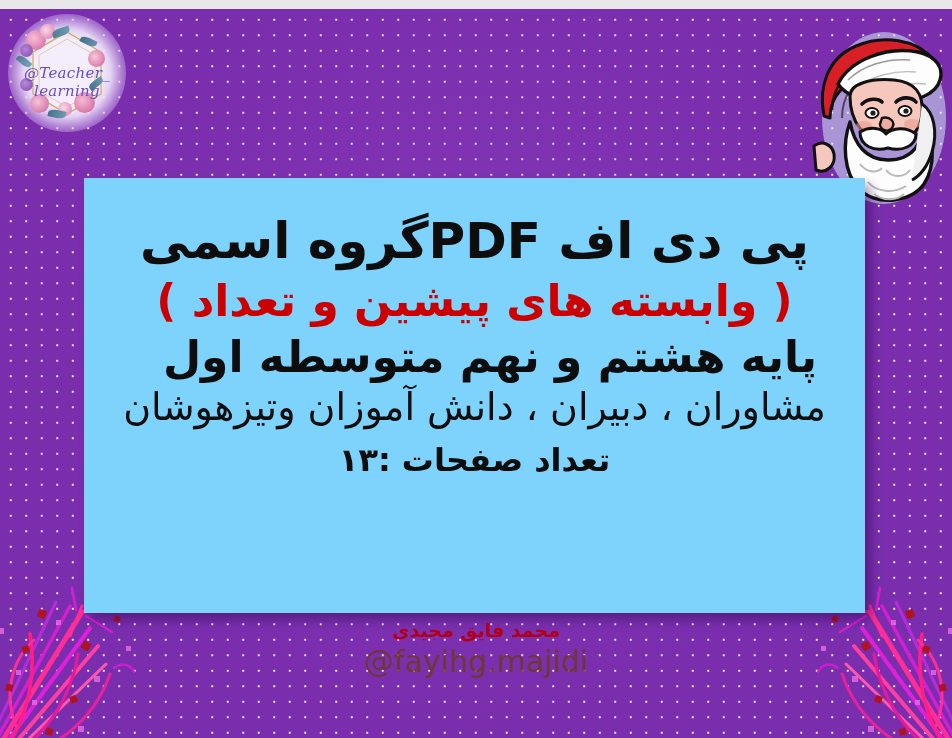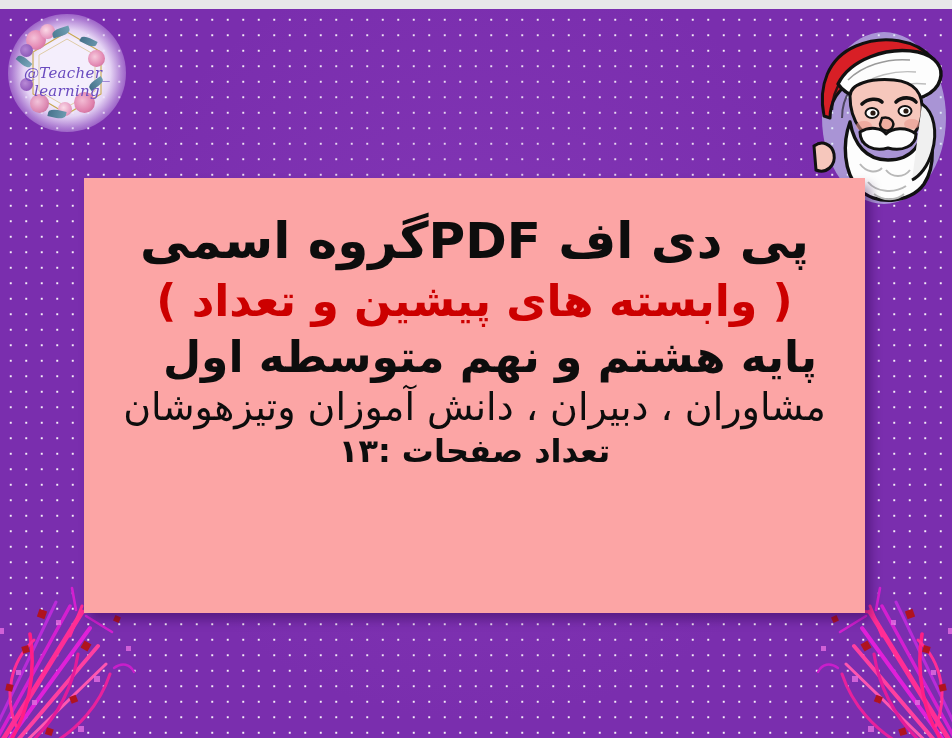--- a/index.html
+++ b/index.html
@@ -111,21 +111,21 @@
   .fw-left  { left: -14px;  bottom: -18px; }
   .fw-right { right: -14px; bottom: -18px; transform: scaleX(-1); }
 
   
   .panel {
     position: absolute;
     left: 84px;
     top: 178px;
     width: 781px;
     height: 435px;
-    background: #fca5a5;
+    background: #7dd3fc;
     box-shadow: 6px 7px 10px rgba(40,0,70,0.40);
     display: flex;
     flex-direction: column;
     align-items: center;
     justify-content: flex-start;
     padding-top: 34px;
     box-sizing: border-box;
   }
 
   .line {
@@ -150,21 +150,21 @@
   }
   .line-3 {
     font-size: 44px;
     font-weight: bold;
     margin-bottom: 2px;
     padding-left: 31px;
   }
   .line-4 {
     font-size: 38px;
     font-weight: normal;
-    margin-bottom: 3px;
+    margin-bottom: 12px;
   }
   .line-5 {
     font-size: 32px;
     font-weight: bold;
   }
 
   
   .watermark {
     position: absolute;
     left: 0;
@@ -358,14 +358,18 @@
   </svg>
 
   <div class="panel">
     <div class="line line-1">پی دی اف PDFگروه اسمی</div>
     <div class="line line-2">( وابسته های پیشین و تعداد )</div>
     <div class="line line-3">پایه هشتم و نهم متوسطه اول</div>
     <div class="line line-4">مشاوران ، دبیران ، دانش آموزان  وتیزهوشان</div>
     <div class="line line-5">تعداد صفحات :۱۳</div>
   </div>
 
+  <div class="watermark">
+    <div class="wm-name">محمد فایق مجیدی</div>
+    <div class="wm-handle">@fayihg.majidi</div>
+  </div>
 
 </div>
 
 </body></html>

